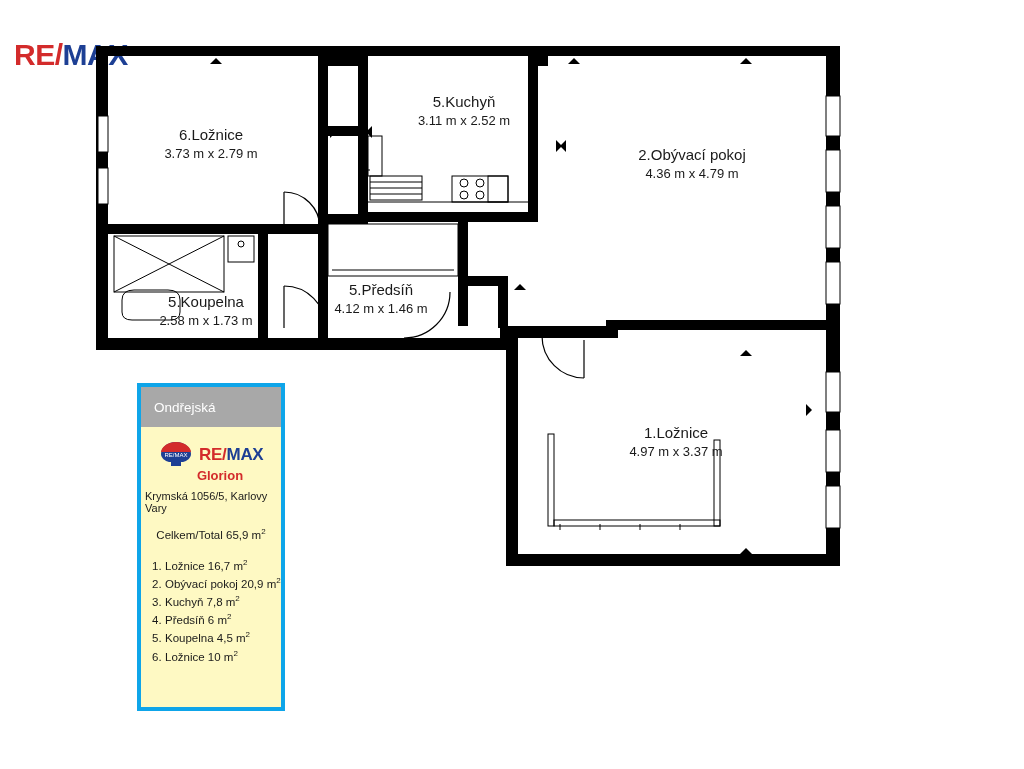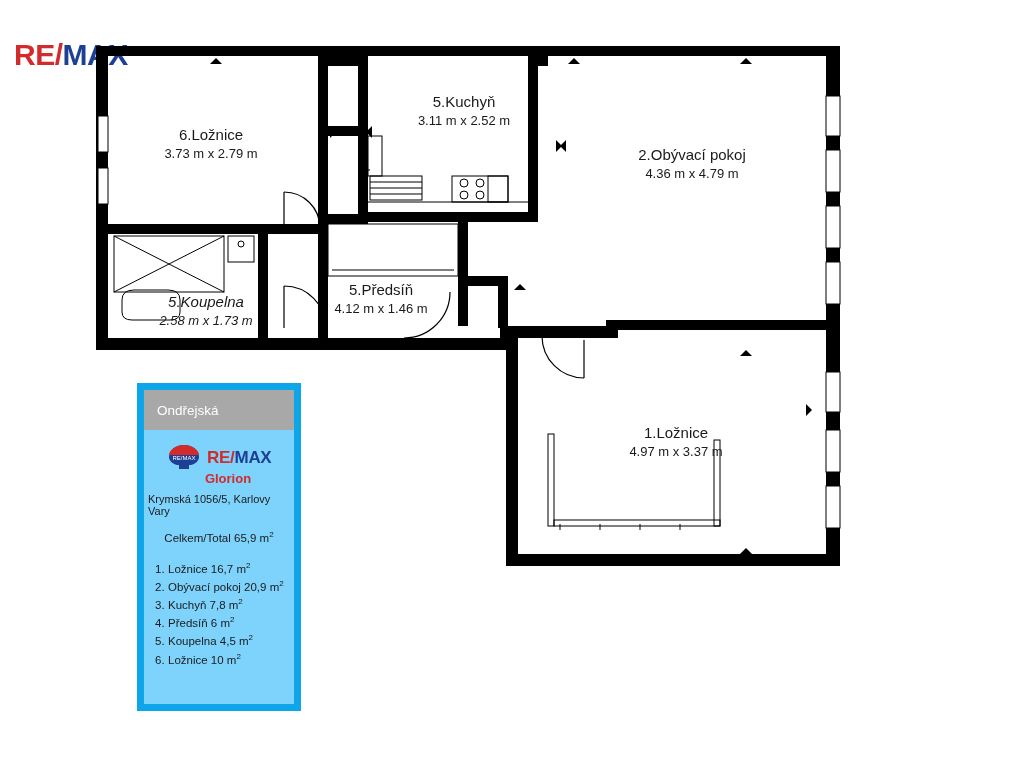--- a/index.html
+++ b/index.html
@@ -57,24 +57,24 @@
     font-size: 13px;
     color: #1a1a1a;
     line-height: 1.45;
   }
 
   
   .info-card {
     position: absolute;
     left: 137px;
     top: 383px;
-    width: 164px;
+    width: 148px;
     height: 328px;
-    background: #7dd3fc;
-    border: 7px solid #0ea5e9;
+    background: #fef9c3;
+    border: 4px solid #0ea5e9;
     box-sizing: border-box;
   }
   .info-card-header {
     height: 40px;
     background: #a8a8a8;
     color: #ffffff;
     font-size: 13.5px;
     display: flex;
     align-items: center;
     padding-left: 13px;
@@ -263,21 +263,21 @@
 <div class="room-label" style="left:464px; top:92px;">
   <div class="room-name">5.Kuchyň</div>
   <div class="room-dims">3.11 m x 2.52 m</div>
 </div>
 
 <div class="room-label" style="left:692px; top:145px;">
   <div class="room-name">2.Obývací pokoj</div>
   <div class="room-dims">4.36 m x 4.79 m</div>
 </div>
 
-<div class="room-label" style="left:206px; top:292px;font-style:italic;">
+<div class="room-label" style="left:206px; top:292px;">
   <div class="room-name">5.Koupelna</div>
   <div class="room-dims">2.58 m x 1.73 m</div>
 </div>
 
 <div class="room-label" style="left:381px; top:280px;">
   <div class="room-name">5.Předsíň</div>
   <div class="room-dims">4.12 m x 1.46 m</div>
 </div>
 
 <div class="room-label" style="left:676px; top:423px;">

